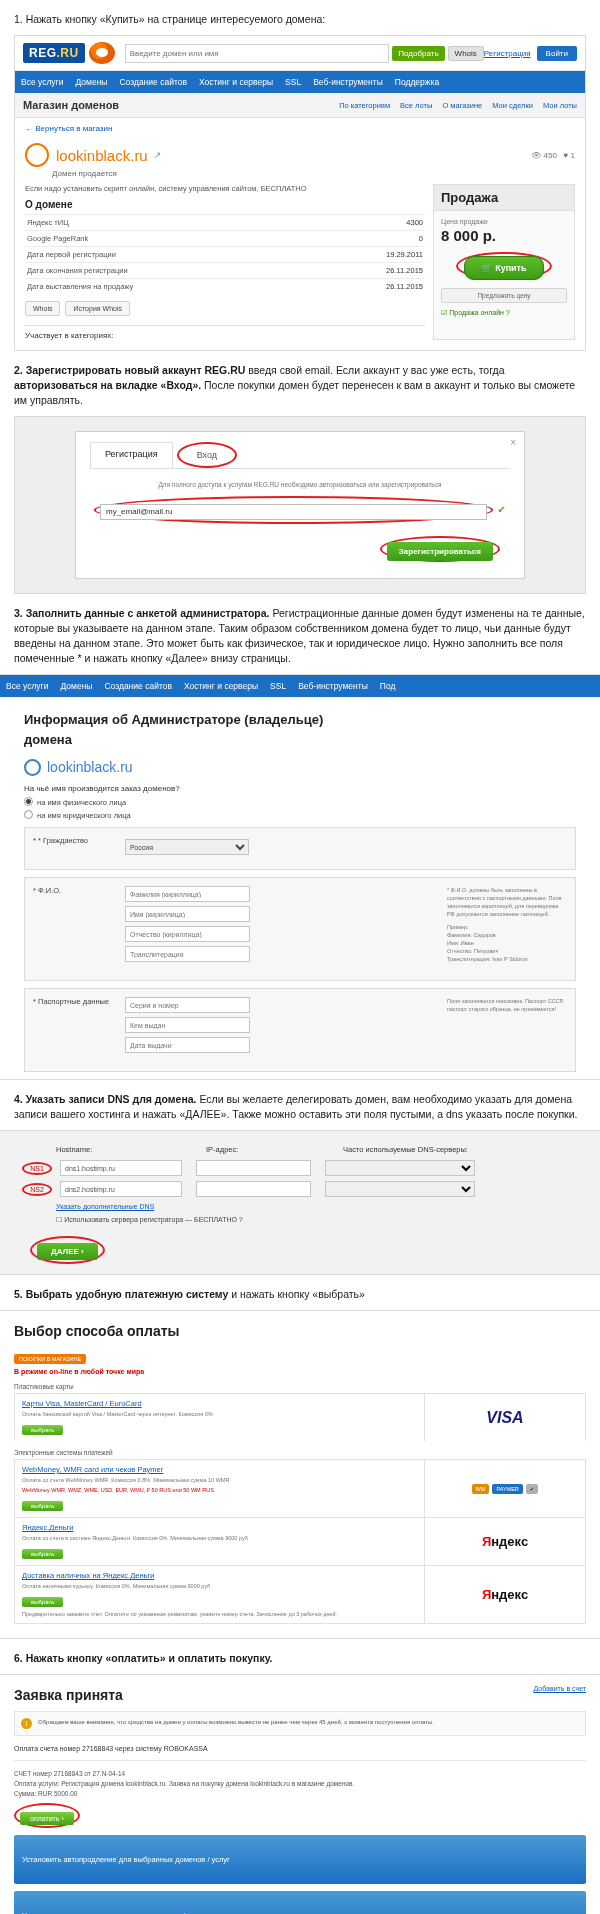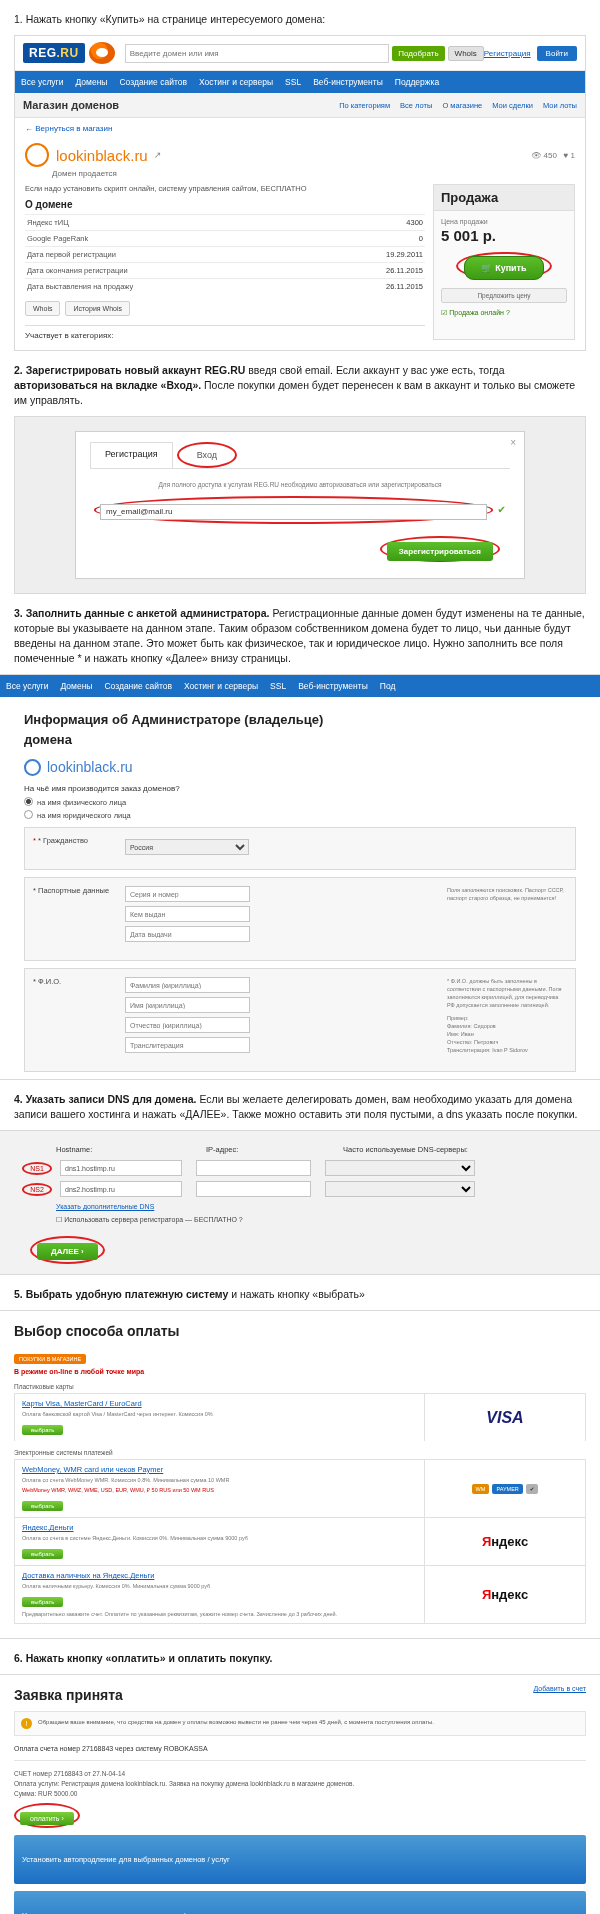--- a/index.html
+++ b/index.html
@@ -218,21 +218,21 @@
         <div class="smallbtns">
           <span class="sbtn">Whois</span>
           <span class="sbtn">История Whois</span>
         </div>
         <div class="cats">Участвует в категориях:</div>
       </div>
       <div class="rightcol">
         <div class="rc-head">Продажа</div>
         <div class="rc-body">
           <div class="rc-label">Цена продажи</div>
-          <div class="rc-price">5 001 р.</div>
+          <div class="rc-price">8 000 р.</div>
           <div class="buy-wrap">
             <span class="ellipse">
               <span class="buy">🛒 Купить</span>
             </span>
           </div>
           <div class="rc-offer">Предложить цену</div>
           <div class="rc-online">☑ <span>Продажа онлайн</span> <span>?</span></div>
         </div>
       </div>
     </div>
@@ -295,47 +295,47 @@
         <div class="flabel"><span class="req">*</span> <span>* Гражданство</span></div>
         <div class="fields">
           <select><option>Россия</option></select>
         </div>
         <div class="hint"></div>
       </div>
     </div>
 
     <div class="fbox">
       <div class="frow">
-        <div class="flabel">* Паспортные данные</div>
-        <div class="fields">
-          <input placeholder="Серия и номер" style="">
-          <input placeholder="Кем выдан" style="">
-          <input placeholder="Дата выдачи" style="">
-        </div>
-        <div class="hint">Поля заполняются поисковик. Паспорт СССР, паспорт старого образца, не принимается!</div>
-      </div>
-    </div>
-
-    <div class="fbox">
-      <div class="frow">
         <div class="flabel">* Ф.И.О.</div>
         <div class="fields">
           <input placeholder="Фамилия (кириллица)" style="">
           <input placeholder="Имя (кириллица)" style="">
           <input placeholder="Отчество (кириллица)" style="">
           <input placeholder="Транслитерация" style="">
         </div>
         <div class="hint">
           <div>* Ф.И.О. должны быть заполнены в соответствии с паспортными данными. Поля заполняются кириллицей, для переводчика РФ допускается заполнение латиницей.</div>
           <div style="margin-top:5px;white-space:pre-line;">Пример:
 Фамилия: Сидоров
 Имя: Иван
 Отчество: Петрович
 Транслитерация: Ivan P Sidorov</div>
         </div>
+      </div>
+    </div>
+
+    <div class="fbox">
+      <div class="frow">
+        <div class="flabel">* Паспортные данные</div>
+        <div class="fields">
+          <input placeholder="Серия и номер" style="">
+          <input placeholder="Кем выдан" style="">
+          <input placeholder="Дата выдачи" style="">
+        </div>
+        <div class="hint">Поля заполняются поисковик. Паспорт СССР, паспорт старого образца, не принимается!</div>
       </div>
     </div>
   </div>
 
   <div class="step-text">
     <b>4. Указать записи DNS для домена.</b><span> Если вы желаете делегировать домен, вам необходимо указать для домена записи вашего хостинга и нажать «ДАЛЕЕ». Также можно оставить эти поля пустыми, а dns указать после покупки.</span>
   </div>
 
   <div class="shot shot-wide dns-shot">
     <div class="dns-head">

